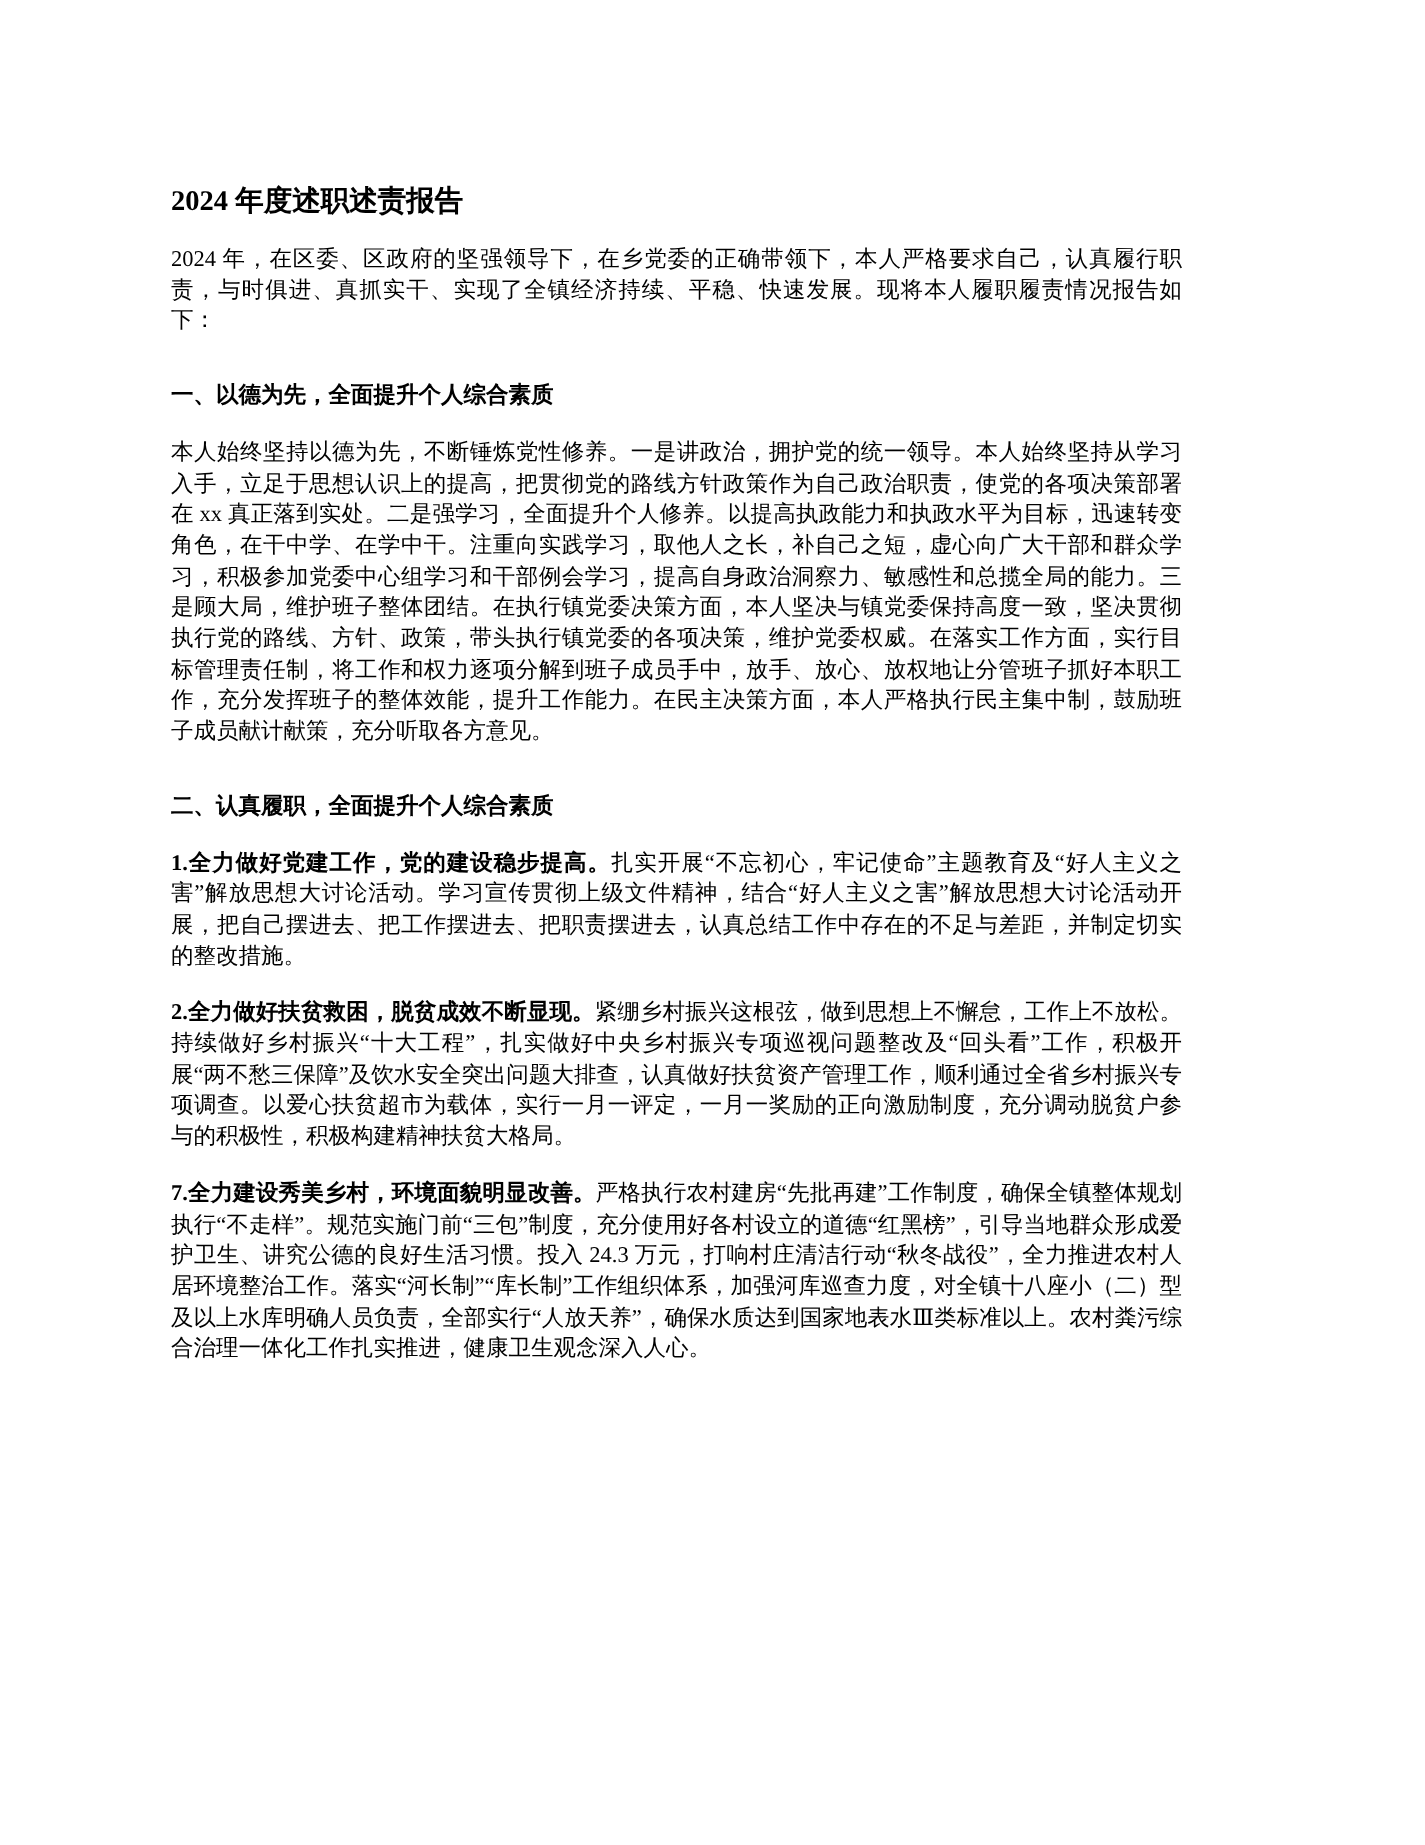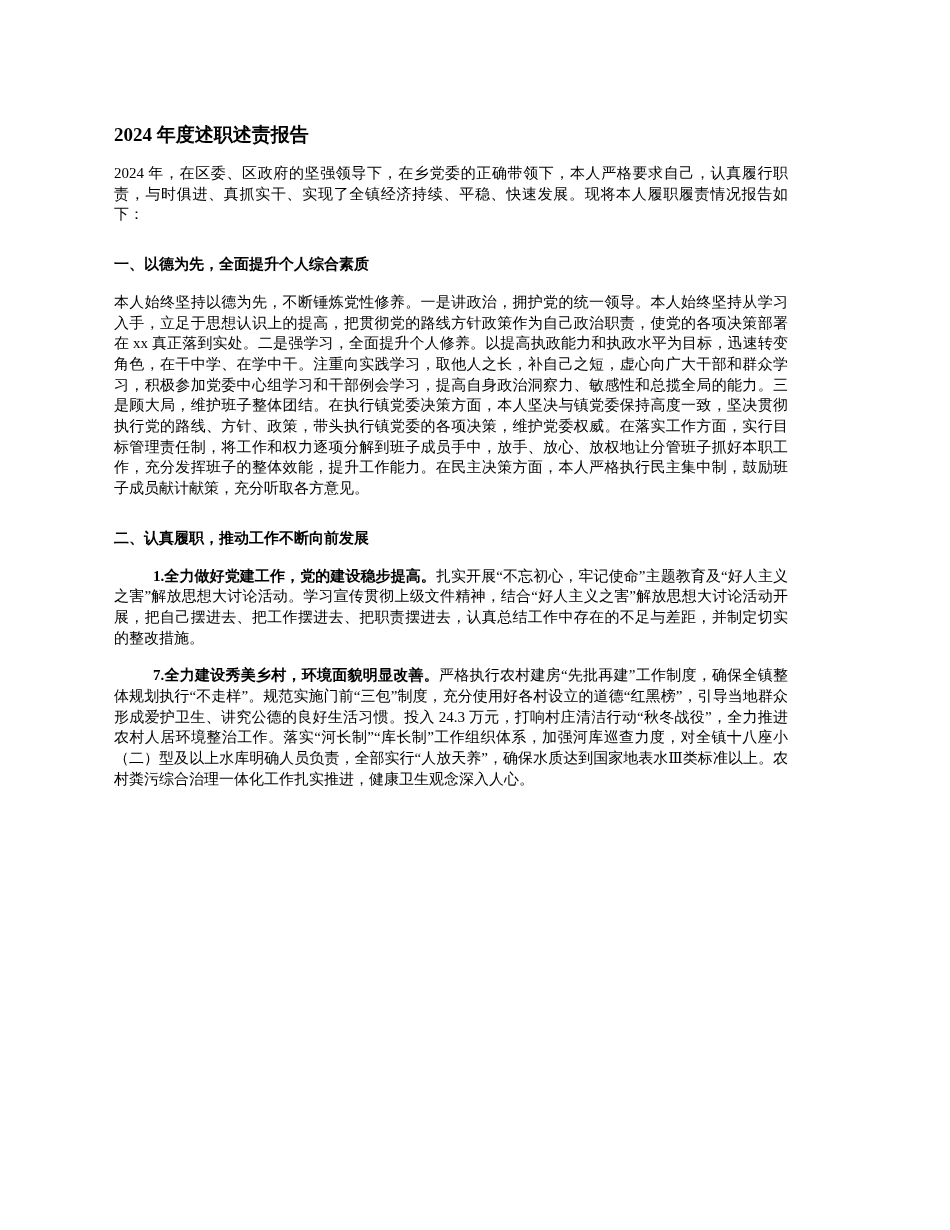--- a/index.html
+++ b/index.html
@@ -35,29 +35,29 @@
     line-height: 22px;
     text-align: left;
   }
   .block.heading {
     font-weight: bold;
     text-align: left;
     margin-top: 29px;
   }
   .lead {
     font-weight: bold;
-    margin-left: 39px;
   }
 </style>
 </head>
 <body>
 
 <div class="page">
   <div id="doc-body">
       <p class="block title">2024 年度述职述责报告</p>
       <p class="block paragraph">2024 年，在区委、区政府的坚强领导下，在乡党委的正确带领下，本人严格要求自己，认真履行职责，与时俱进、真抓实干、实现了全镇经济持续、平稳、快速发展。现将本人履职履责情况报告如下：</p>
       <p class="block heading">一、以德为先，全面提升个人综合素质</p>
       <p class="block paragraph">本人始终坚持以德为先，不断锤炼党性修养。一是讲政治，拥护党的统一领导。本人始终坚持从学习入手，立足于思想认识上的提高，把贯彻党的路线方针政策作为自己政治职责，使党的各项决策部署在 xx 真正落到实处。二是强学习，全面提升个人修养。以提高执政能力和执政水平为目标，迅速转变角色，在干中学、在学中干。注重向实践学习，取他人之长，补自己之短，虚心向广大干部和群众学习，积极参加党委中心组学习和干部例会学习，提高自身政治洞察力、敏感性和总揽全局的能力。三是顾大局，维护班子整体团结。在执行镇党委决策方面，本人坚决与镇党委保持高度一致，坚决贯彻执行党的路线、方针、政策，带头执行镇党委的各项决策，维护党委权威。在落实工作方面，实行目标管理责任制，将工作和权力逐项分解到班子成员手中，放手、放心、放权地让分管班子抓好本职工作，充分发挥班子的整体效能，提升工作能力。在民主决策方面，本人严格执行民主集中制，鼓励班子成员献计献策，充分听取各方意见。</p>
-      <p class="block heading">二、认真履职，推动工作不断向前发展</p>
+      <p class="block heading">二、认真履职，全面提升个人综合素质</p>
       <p class="block paragraph"><strong class="lead">1.全力做好党建工作，党的建设稳步提高。</strong><span>扎实开展“不忘初心，牢记使命”主题教育及“好人主义之害”解放思想大讨论活动。学习宣传贯彻上级文件精神，结合“好人主义之害”解放思想大讨论活动开展，把自己摆进去、把工作摆进去、把职责摆进去，认真总结工作中存在的不足与差距，并制定切实的整改措施。</span></p>
+      <p class="block paragraph"><strong class="lead">2.全力做好扶贫救困，脱贫成效不断显现。</strong><span>紧绷乡村振兴这根弦，做到思想上不懈怠，工作上不放松。持续做好乡村振兴“十大工程”，扎实做好中央乡村振兴专项巡视问题整改及“回头看”工作，积极开展“两不愁三保障”及饮水安全突出问题大排查，认真做好扶贫资产管理工作，顺利通过全省乡村振兴专项调查。以爱心扶贫超市为载体，实行一月一评定，一月一奖励的正向激励制度，充分调动脱贫户参与的积极性，积极构建精神扶贫大格局。</span></p>
       <p class="block paragraph"><strong class="lead">7.全力建设秀美乡村，环境面貌明显改善。</strong><span>严格执行农村建房“先批再建”工作制度，确保全镇整体规划执行“不走样”。规范实施门前“三包”制度，充分使用好各村设立的道德“红黑榜”，引导当地群众形成爱护卫生、讲究公德的良好生活习惯。投入 24.3 万元，打响村庄清洁行动“秋冬战役”，全力推进农村人居环境整治工作。落实“河长制”“库长制”工作组织体系，加强河库巡查力度，对全镇十八座小（二）型及以上水库明确人员负责，全部实行“人放天养”，确保水质达到国家地表水Ⅲ类标准以上。农村粪污综合治理一体化工作扎实推进，健康卫生观念深入人心。</span></p>
     </div>
 </div>
 
 </body></html>

